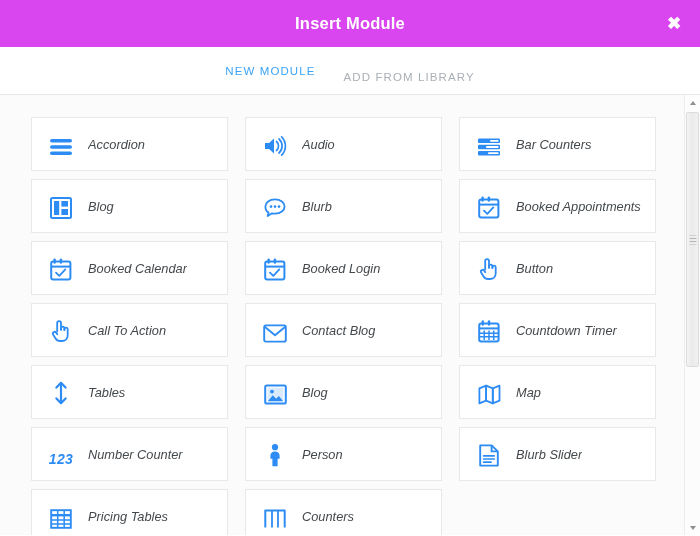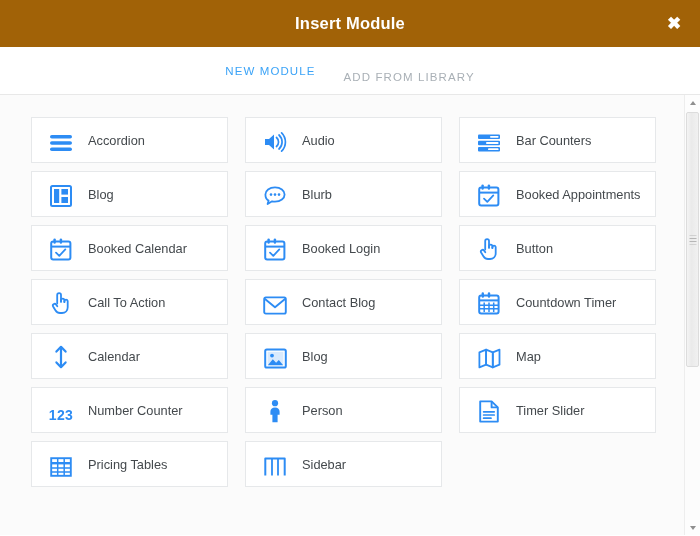--- a/index.html
+++ b/index.html
@@ -13,21 +13,21 @@
   .modal {
     position: relative;
     width: 700px; height: 536px;
     background: #ffffff;
     overflow: hidden;
   }
   
   .modal-header {
     position: relative;
     height: 47px;
-    background: #a16207;
+    background: #d946ef;
     display: flex;
     align-items: center;
     justify-content: center;
   }
   .modal-title {
     color: #ffffff;
     font-size: 16.5px;
     font-weight: 600;
     letter-spacing: .2px;
   }
@@ -76,27 +76,28 @@
     padding: 22px 18px 0 31px;
     overflow: hidden;
   }
   .grid {
     display: grid;
     grid-template-columns: repeat(3, 197px);
     column-gap: 17px;
     row-gap: 8px;
   }
   .module-card {
-    height: 46px;
+    height: 54px;
     background: #ffffff;
     border: 1px solid #e6e8ea;
     display: flex;
     align-items: center;
     padding-left: 16px;
     cursor: pointer;
+    font-style: italic;
   }
   .module-icon {
     width: 26px; height: 26px;
     flex: 0 0 26px;
     display: flex;
     align-items: flex-end;
     justify-content: center;
     color: #2d8cf4;
     margin-right: 14px;
   }
@@ -314,21 +315,21 @@
             <div class="module-label">Countdown Timer</div>
           </div>
           <div class="module-card">
             <div class="module-icon">
               <svg width="16" height="24" viewBox="0 0 16 24">
                 <path d="M8 2.2v19.6" stroke="#2d8cf4" stroke-width="2.2" stroke-linecap="round"></path>
                 <path d="M3.4 6.6L8 1.8l4.6 4.8" stroke="#2d8cf4" stroke-width="2.2" fill="none" stroke-linecap="round" stroke-linejoin="round"></path>
                 <path d="M3.4 17.4L8 22.2l4.6-4.8" stroke="#2d8cf4" stroke-width="2.2" fill="none" stroke-linecap="round" stroke-linejoin="round"></path>
               </svg>
             </div>
-            <div class="module-label">Calendar</div>
+            <div class="module-label">Tables</div>
           </div>
           <div class="module-card">
             <div class="module-icon">
               <svg width="23" height="21" viewBox="0 0 23 21">
                 <rect x="1.2" y="1.4" width="20.6" height="18.2" rx="1.6" stroke="#2d8cf4" stroke-width="2" fill="none"></rect>
                 <rect x="3.6" y="3.8" width="15.8" height="13.4" fill="#2d8cf4" opacity=".18"></rect>
                 <circle cx="8" cy="7.6" r="1.9" fill="#2d8cf4"></circle>
                 <path d="M3.8 17.2l5-6 3.3 3.6 2.7-2.8 4.4 5.2z" fill="#2d8cf4"></path>
               </svg>
             </div>
@@ -360,41 +361,41 @@
             <div class="module-label">Person</div>
           </div>
           <div class="module-card">
             <div class="module-icon">
               <svg width="20" height="23" viewBox="0 0 20 23">
                 <path d="M1.2 1.4h11.4l6.2 6v14.2H1.2z" stroke="#2d8cf4" stroke-width="1.9" fill="none" stroke-linejoin="round"></path>
                 <path d="M12.6 1.4v6h6.2" stroke="#2d8cf4" stroke-width="1.9" fill="none" stroke-linejoin="round"></path>
                 <path d="M4.6 11.8h10.6M4.6 15h10.6M4.6 18.2h7.4" stroke="#2d8cf4" stroke-width="1.7" stroke-linecap="round"></path>
               </svg>
             </div>
-            <div class="module-label">Timer Slider</div>
+            <div class="module-label">Blurb Slider</div>
           </div>
           <div class="module-card">
             <div class="module-icon">
               <svg width="22" height="20" viewBox="0 0 22 20">
                 <rect x="1.2" y="1.2" width="19.6" height="17.6" stroke="#2d8cf4" stroke-width="1.9" fill="none"></rect>
                 <path d="M1.2 6.2h19.6" stroke="#2d8cf4" stroke-width="2.4"></path>
                 <path d="M1.2 11h19.6M1.2 14.9h19.6" stroke="#2d8cf4" stroke-width="1.5"></path>
                 <path d="M7.7 1.2v17.6M14.2 1.2v17.6" stroke="#2d8cf4" stroke-width="1.5"></path>
               </svg>
             </div>
             <div class="module-label">Pricing Tables</div>
           </div>
           <div class="module-card">
             <div class="module-icon">
               <svg width="22" height="20" viewBox="0 0 22 20">
                 <path d="M1.3 18.6V1.4h19.4v17.2" stroke="#2d8cf4" stroke-width="2" fill="none" stroke-linejoin="round"></path>
                 <path d="M8 1.4v17.2M14 1.4v17.2" stroke="#2d8cf4" stroke-width="1.8"></path>
               </svg>
             </div>
-            <div class="module-label">Sidebar</div>
+            <div class="module-label">Counters</div>
           </div>
         </div>
     </div>
 
     <div class="scrollbar">
       <div class="sb-arrow up">
           <i></i>
         </div>
       <div class="sb-track">
         <div class="sb-thumb">

